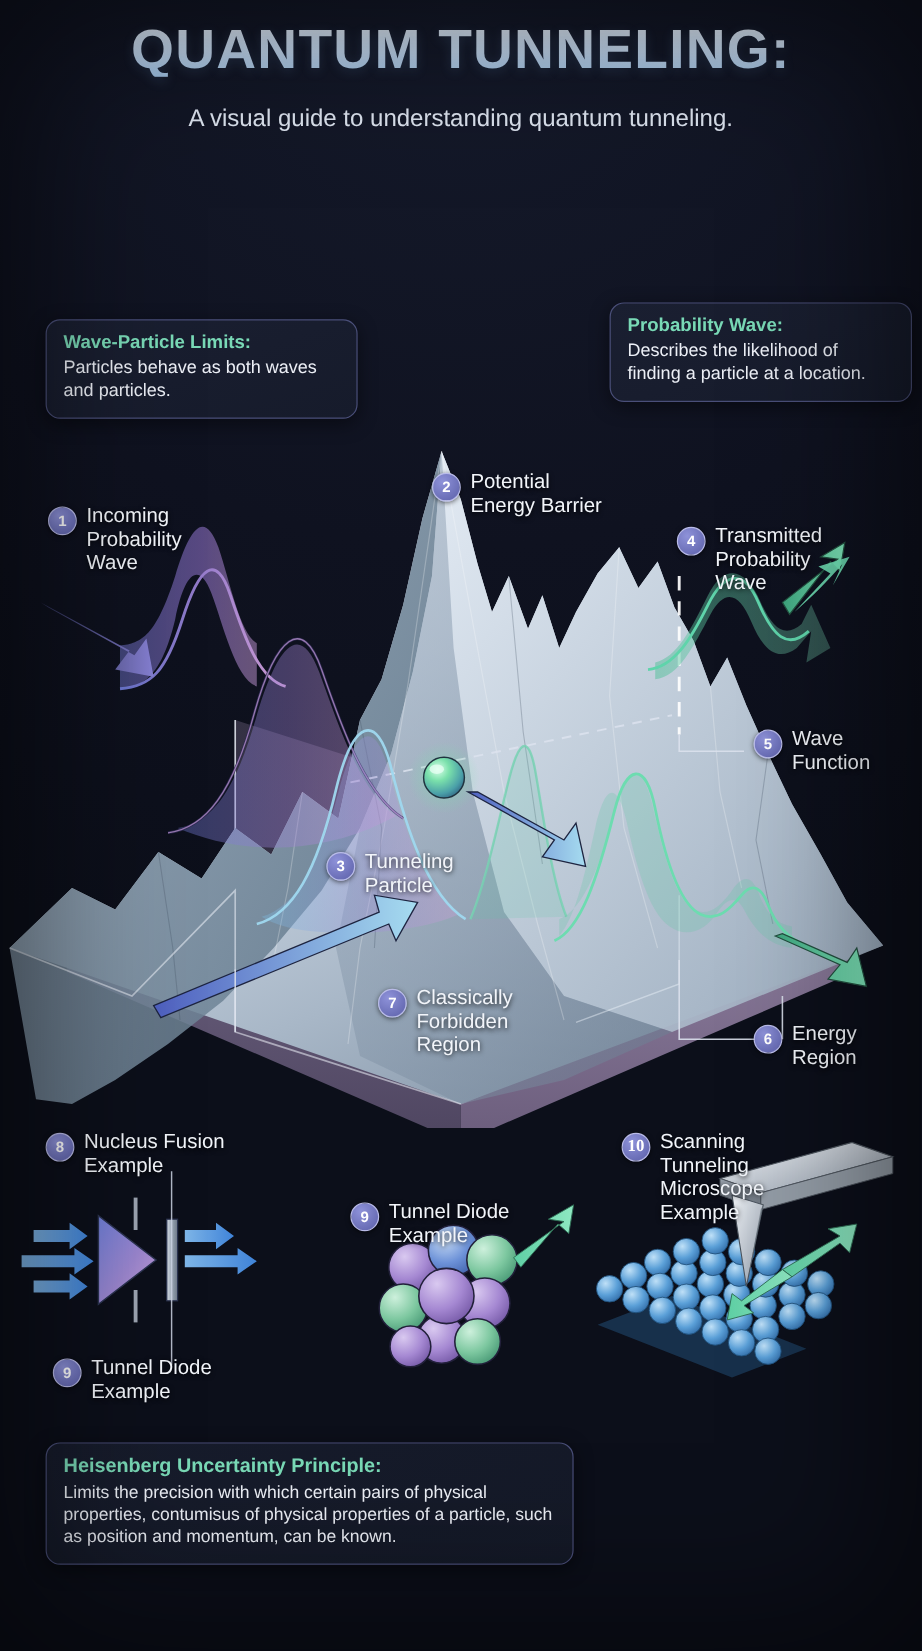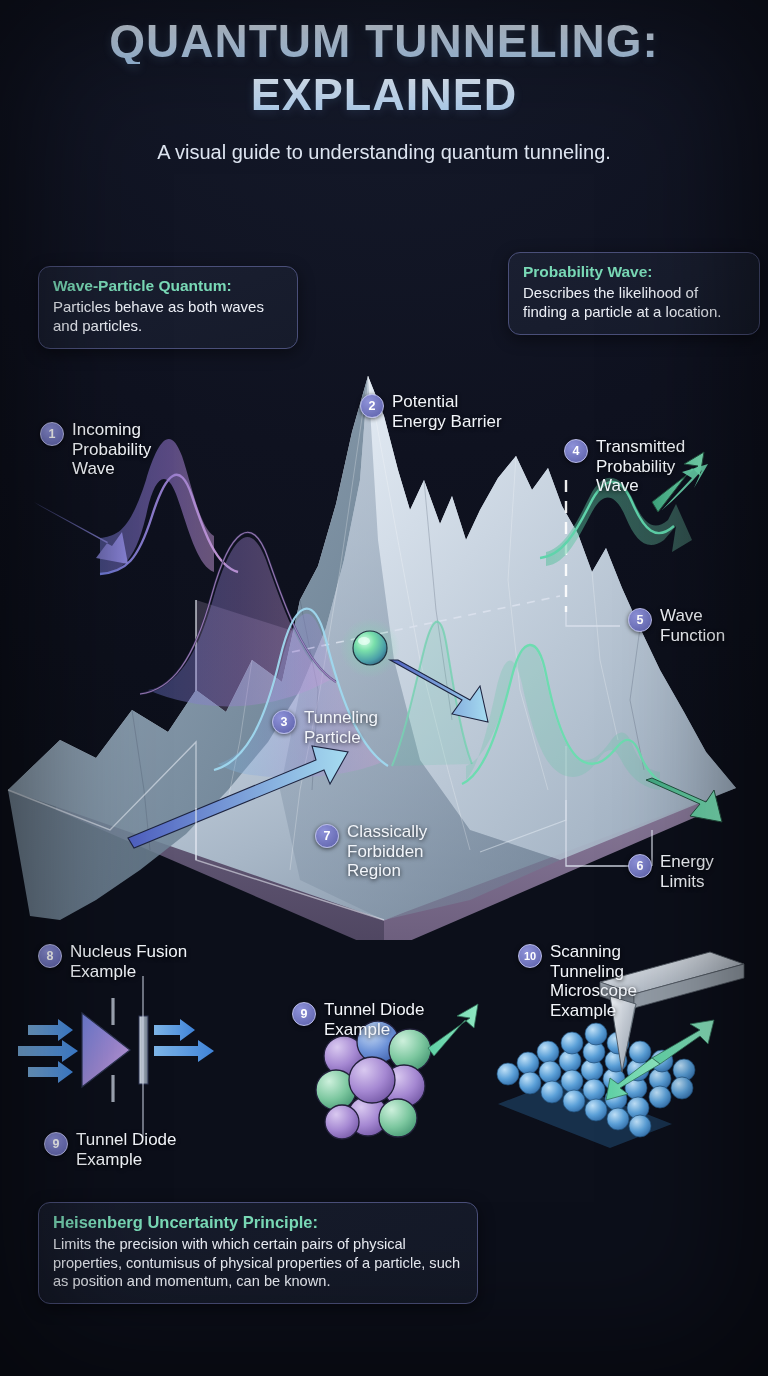--- a/index.html
+++ b/index.html
@@ -48,47 +48,46 @@
 
   
   .callout{position:absolute;display:flex;align-items:flex-start;gap:8px;}
   .badge{
     flex:0 0 auto;width:22px;height:22px;border-radius:50%;
     background:radial-gradient(circle at 35% 30%,#8e92d9,#5b5fa8);
     border:1px solid #b9bbe8;color:#fff;font-size:12.5px;font-weight:bold;
     display:flex;align-items:center;justify-content:center;margin-top:2px;
     box-shadow:0 1px 4px rgba(0,0,0,.6);
   }
-  .badge.w{font-size:11px;}
+  .badge.w{font-size:14px;font-family:Liberation Serif, serif;}
   .ctext{font-size:17px;line-height:1.16;color:#f2f5fa;
     text-shadow:0 1px 4px rgba(0,0,0,.85);white-space:pre-line;}
 
   
   #scene{position:absolute;left:0;top:360px;width:768px;height:580px;}
   #scene svg{display:block;}
 
   
   #examples{position:absolute;left:0;top:930px;width:768px;height:260px;}
 
   .vign{position:absolute;inset:0;pointer-events:none;
      box-shadow:inset 0 0 120px 30px rgba(0,0,0,.5);}
 </style>
 </head>
 <body>
 
 <div id="page">
 
   <div class="header">
     <div class="title1">QUANTUM TUNNELING:</div>
-    <div class="title2">EXPLAINED</div>
     <div class="subtitle">A visual guide to understanding quantum tunneling.</div>
   </div>
 
   <div class="card" id="card-wpd">
-    <div class="ct">Wave-Particle Quantum:</div>
+    <div class="ct">Wave-Particle Limits:</div>
     <div class="cb">Particles behave as both waves and particles.</div>
   </div>
 
   <div class="card" id="card-pw">
     <div class="ct">Probability Wave:</div>
     <div class="cb">Describes the likelihood of finding a particle at a location.</div>
   </div>
 
   <div id="scene">
   <svg width="768" height="580" viewBox="0 0 768 580">
@@ -352,21 +351,21 @@
 
   <div class="callout" style="left:628px; top:606px;">
     <div class="badge">5</div>
     <div class="ctext">Wave
 Function</div>
   </div>
 
   <div class="callout" style="left:628px; top:852px;">
     <div class="badge">6</div>
     <div class="ctext">Energy
-Limits</div>
+Region</div>
   </div>
 
   <div class="callout" style="left:315px; top:822px;">
     <div class="badge">7</div>
     <div class="ctext">Classically
 Forbidden
 Region</div>
   </div>
 
   <div id="examples">

